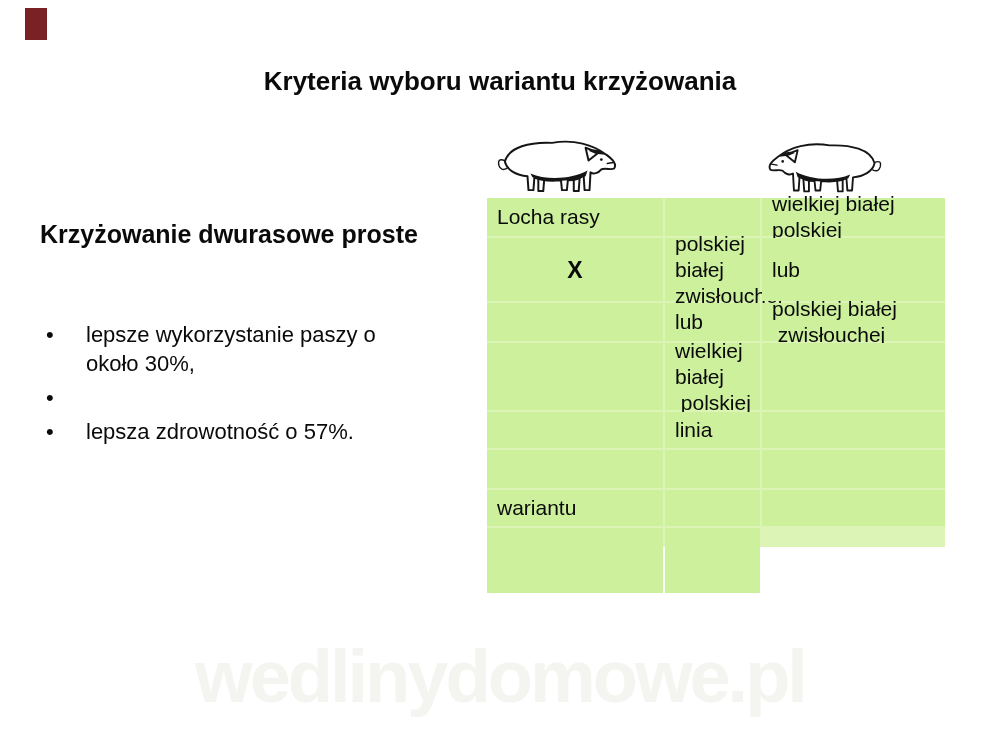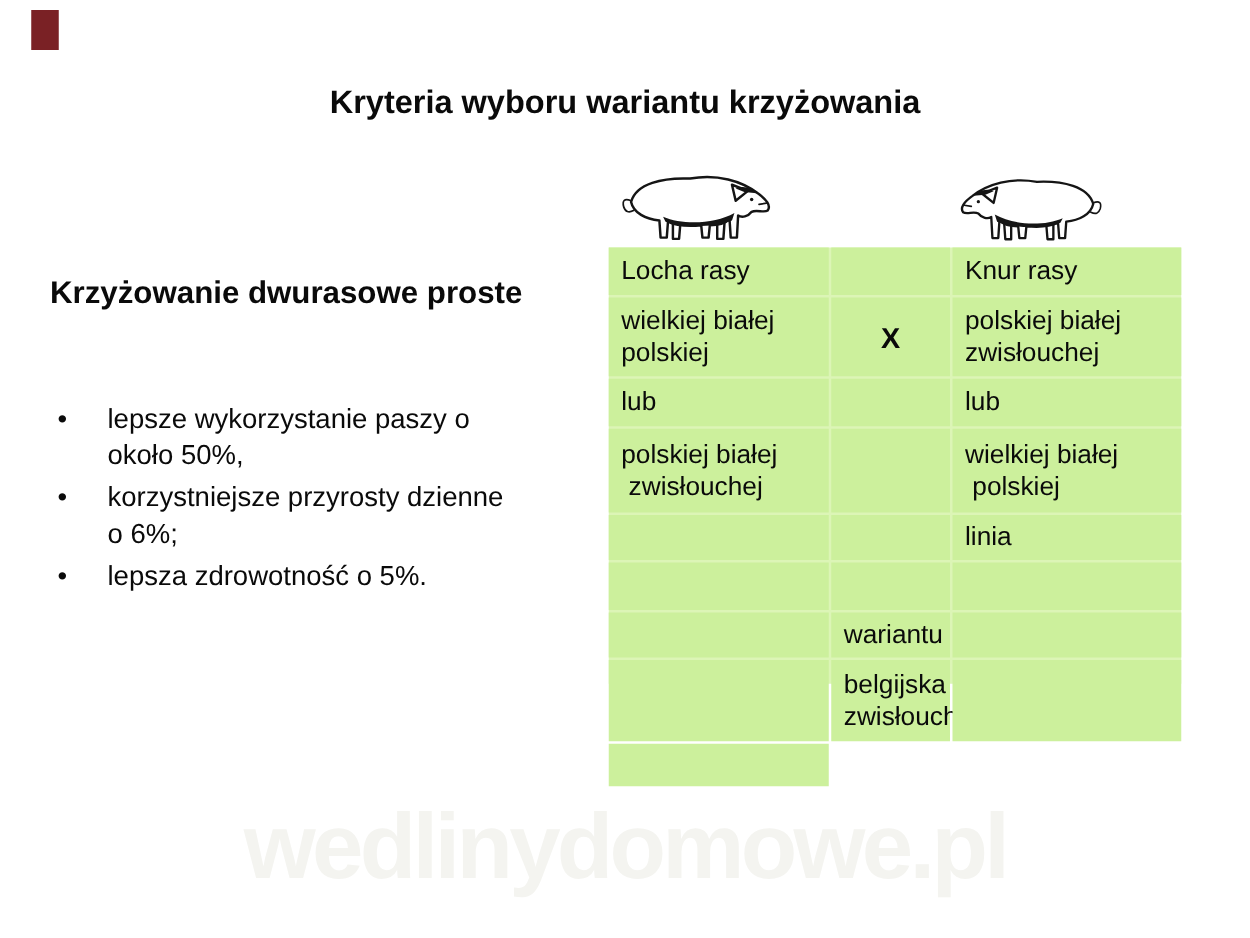--- a/index.html
+++ b/index.html
@@ -57,30 +57,28 @@
 <div class="accent-square"></div>
 
 <div class="slide-title">Kryteria wyboru wariantu krzyżowania</div>
 
 <h2 class="section-heading">Krzyżowanie dwurasowe proste</h2>
 
 <ul class="bullets">
   <li>
     <span class="dot">•</span>
     <span class="bullet-text">lepsze wykorzystanie paszy o
-około 50%,</span>
+około 30%,</span>
   </li>
   <li>
     <span class="dot">•</span>
-    <span class="bullet-text">korzystniejsze przyrosty dzienne
-o 6%;</span>
   </li>
   <li>
     <span class="dot">•</span>
-    <span class="bullet-text">lepsza zdrowotność o 5%.</span>
+    <span class="bullet-text">lepsza zdrowotność o 57%.</span>
   </li>
 </ul>
 
 <div class="pig pig-left">
   <svg viewBox="0 0 130 64" xmlns="http://www.w3.org/2000/svg">
     <g stroke="#151515" stroke-width="2" fill="#ffffff" stroke-linejoin="round" stroke-linecap="round">
       <path d="M10 27 q-8 -3 -6 5 q2 6 8 3" fill="none" stroke-width="1.4"></path>
       <path d="M44 45 L44 58 L49 58 L50 46 Z"></path>
       <path d="M80 44 L80 58 L85 58 L86 44 Z"></path>
       <path d="M10 28 C 14 13 36 8 58 9 C 80 5 100 11 113 21 C 120 26 124 31 121 35 C 118 37 112 34 108 36 C 105 40 100 41 97 39 L 96 57 L 91 57 L 90 42 C 86 46 80 47 74 47 L 73 57 L 68 57 L 67 47 C 56 48 46 47 40 44 L 39 57 L 34 57 L 33 43 C 22 42 12 37 10 28 Z"></path>
@@ -105,21 +103,20 @@
       <path d="M120 29 L 114 30" stroke-width="1.4" fill="none"></path>
       <path d="M36 40 C 52 47 78 46 94 37 L 92 43 C 77 49 52 49 38 44 Z" fill="#151515" stroke="none"></path>
       <path d="M95 17 C 102 14 108 17 112 21 L 102 20 Z" fill="#151515" stroke="none"></path>
     </g>
   </svg>
 </div>
 
 <div class="cross-table">
   <div class="cell">Locha rasy</div>
   <div class="cell mid"></div>
-  <div class="cell">Knur rasy</div>
 
   <div class="cell">wielkiej białej
 polskiej</div>
   <div class="cell mid">X</div>
   <div class="cell">polskiej białej
 zwisłouchej</div>
 
   <div class="cell">lub</div>
   <div class="cell mid"></div>
   <div class="cell">lub</div>
@@ -136,20 +133,18 @@
 
   <div class="cell"></div>
   <div class="cell mid"></div>
 
   <div class="cell"></div>
   <div class="cell mid"></div>
   <div class="cell">wariantu</div>
 
   <div class="cell"></div>
   <div class="cell mid"></div>
-  <div class="cell">belgijska
-zwisłoucha</div>
 
   <div class="cell"></div>
   <div class="cell mid"></div>
 </div>
 
 <div class="watermark">wedlinydomowe.pl</div>
 
 </body></html>

